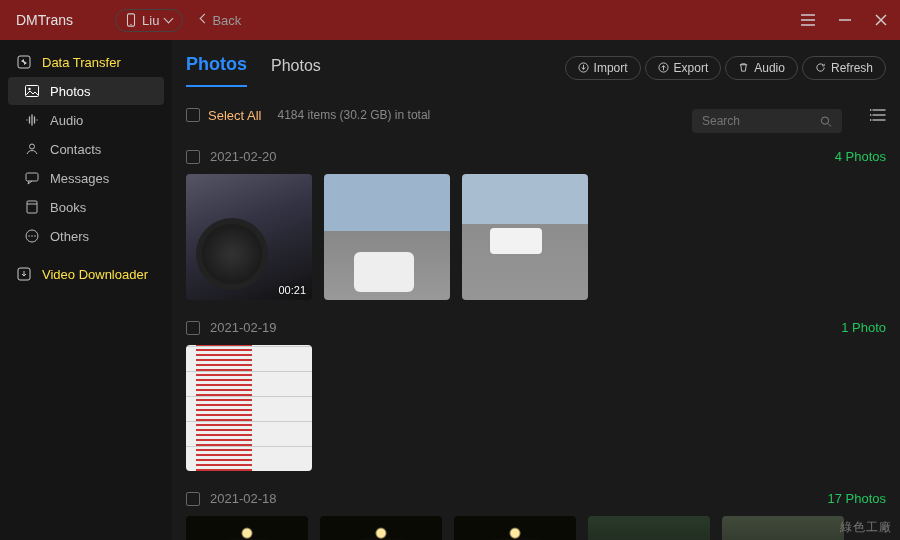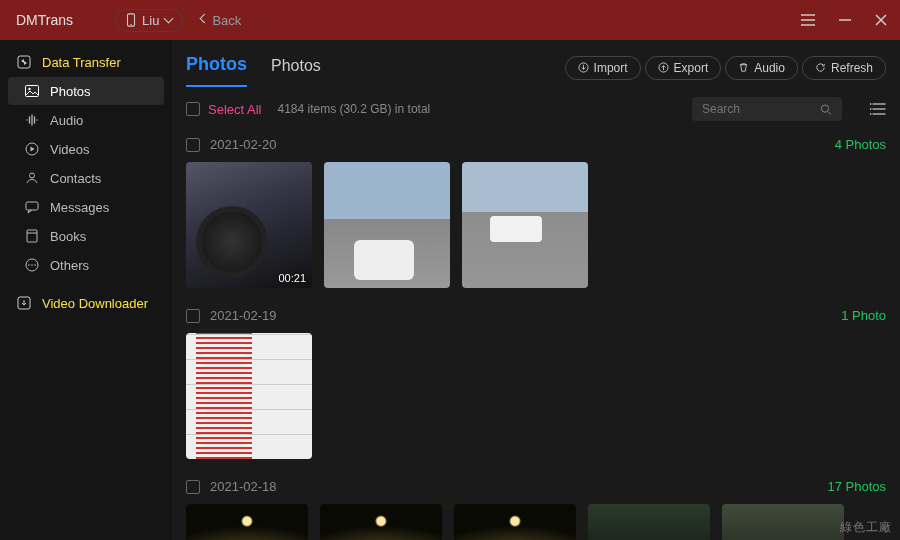--- a/index.html
+++ b/index.html
@@ -23,23 +23,23 @@
 .main { flex: 1; background: #1a1a1a; display: flex; flex-direction: column; }
 .topbar { display: flex; align-items: center; padding: 8px 14px 0 14px; gap: 24px; }
 .tab { color: #ccc; font-size: 16px; padding: 6px 0 10px 0; cursor: pointer; }
 .tab.active { color: #2b8cff; font-weight: 600; border-bottom: 2px solid #2b8cff; font-size: 18px; }
 .actions { margin-left: auto; display: flex; gap: 4px; }
 .action-btn { display: flex; align-items: center; gap: 5px; border: 1px solid #444; border-radius: 14px; padding: 4px 12px; font-size: 12px; color: #ccc; cursor: pointer; }
 .action-btn svg { width: 11px; height: 11px; }
 
 .toolbar { display: flex; align-items: center; padding: 10px 14px; gap: 16px; }
 .checkbox { width: 14px; height: 14px; border: 1.5px solid #666; border-radius: 2px; display: inline-block; cursor: pointer; flex-shrink:0; }
-.select-all { display: flex; align-items: center; gap: 8px; color: #ec4899; }
+.select-all { display: flex; align-items: center; gap: 8px; color: #fdba74; }
 .totals { color: #888; font-size: 12px; }
-.search { margin-left: auto; background: #2a2a2a; border-radius: 4px; padding: 5px 10px; display: flex; align-items: center; width: 150px; }
+.search { margin-left: auto; background: #2a2a2a; border-radius: 4px; padding: 5px 10px; display: flex; align-items: center; width: 150px; margin-top: 12px; }
 .search input { background: transparent; border: none; outline: none; color: #ccc; font-size: 12px; width: 100%; }
 .view-toggle { margin-left: 12px; cursor: pointer; color: #aaa; }
 
 .content { flex: 1; overflow-y: auto; padding: 0 14px 10px 14px; }
 .date-row { display: flex; align-items: center; gap: 10px; padding: 6px 0; color: #888; font-size: 13px; }
 .date-count { margin-left: auto; color: #22c55e; }
 .thumbs { display: flex; gap: 12px; flex-wrap: wrap; margin: 4px 0 14px 0; }
 .thumb { width: 126px; height: 126px; border-radius: 4px; background: #444; position: relative; overflow: hidden; cursor: pointer; }
 .thumb.sm { width: 122px; height: 78px; }
 .thumb .dur { position: absolute; bottom: 4px; right: 6px; font-size: 11px; color: #fff; text-shadow: 0 0 2px #000; }
@@ -111,27 +111,20 @@
         <span>Photos</span>
       </div>
       <div class="side-item">
         <svg viewBox="0 0 16 16">
             <path stroke="#bbb" stroke-width="1.3" d="M3 8v0M5.5 5v6M8 3v10M10.5 5v6M13 8v0" stroke-linecap="round"></path>
           </svg>
         <span>Audio</span>
       </div>
       <div class="side-item">
         <svg viewBox="0 0 16 16">
-            <circle cx="8" cy="8" r="6" fill="none" stroke="#bbb"></circle>
-            <path d="M6.5 5.5l4 2.5-4 2.5z" fill="#bbb"></path>
-          </svg>
-        <span>Videos</span>
-      </div>
-      <div class="side-item">
-        <svg viewBox="0 0 16 16">
             <circle cx="8" cy="5.5" r="2.5" fill="none" stroke="#bbb"></circle>
             <path d="M3 13c1-2.5 3-3.5 5-3.5s4 1 5 3.5" fill="none" stroke="#bbb"></path>
           </svg>
         <span>Contacts</span>
       </div>
       <div class="side-item">
         <svg viewBox="0 0 16 16">
             <rect x="2" y="3" width="12" height="8" rx="1.5" fill="none" stroke="#bbb"></rect>
             <path d="M5 11l-1 3 4-3" fill="none" stroke="#bbb"></path>
           </svg>

